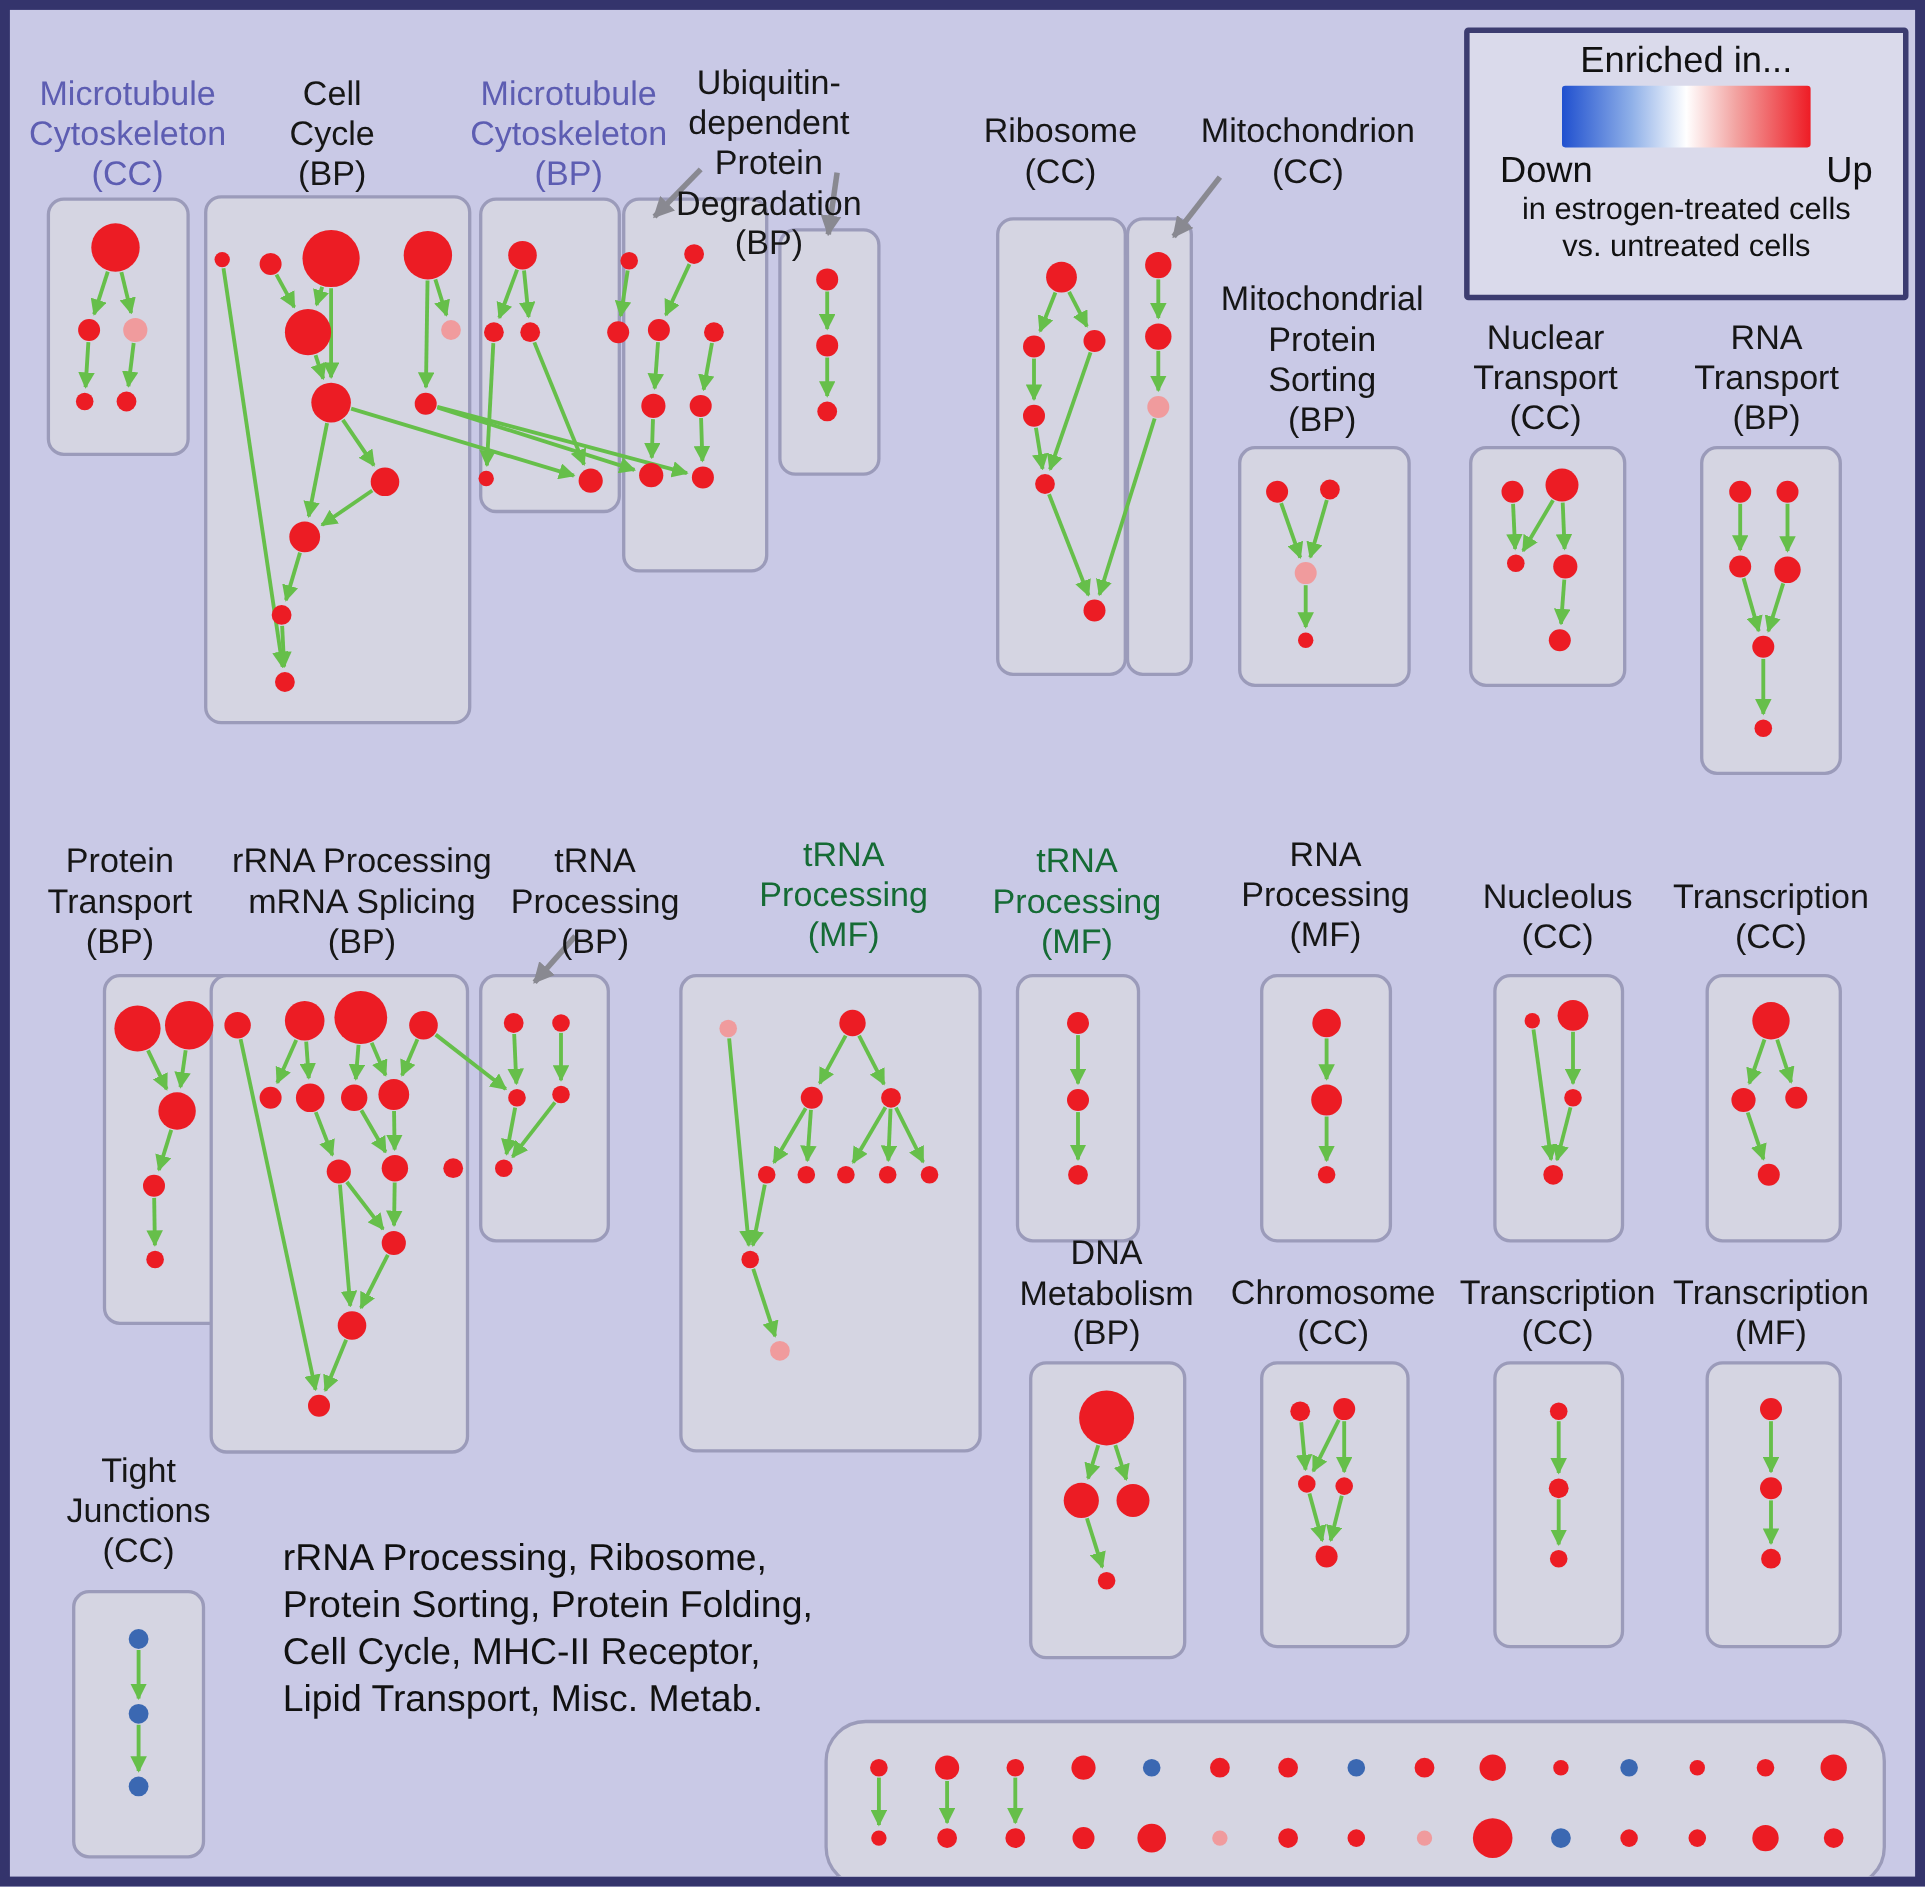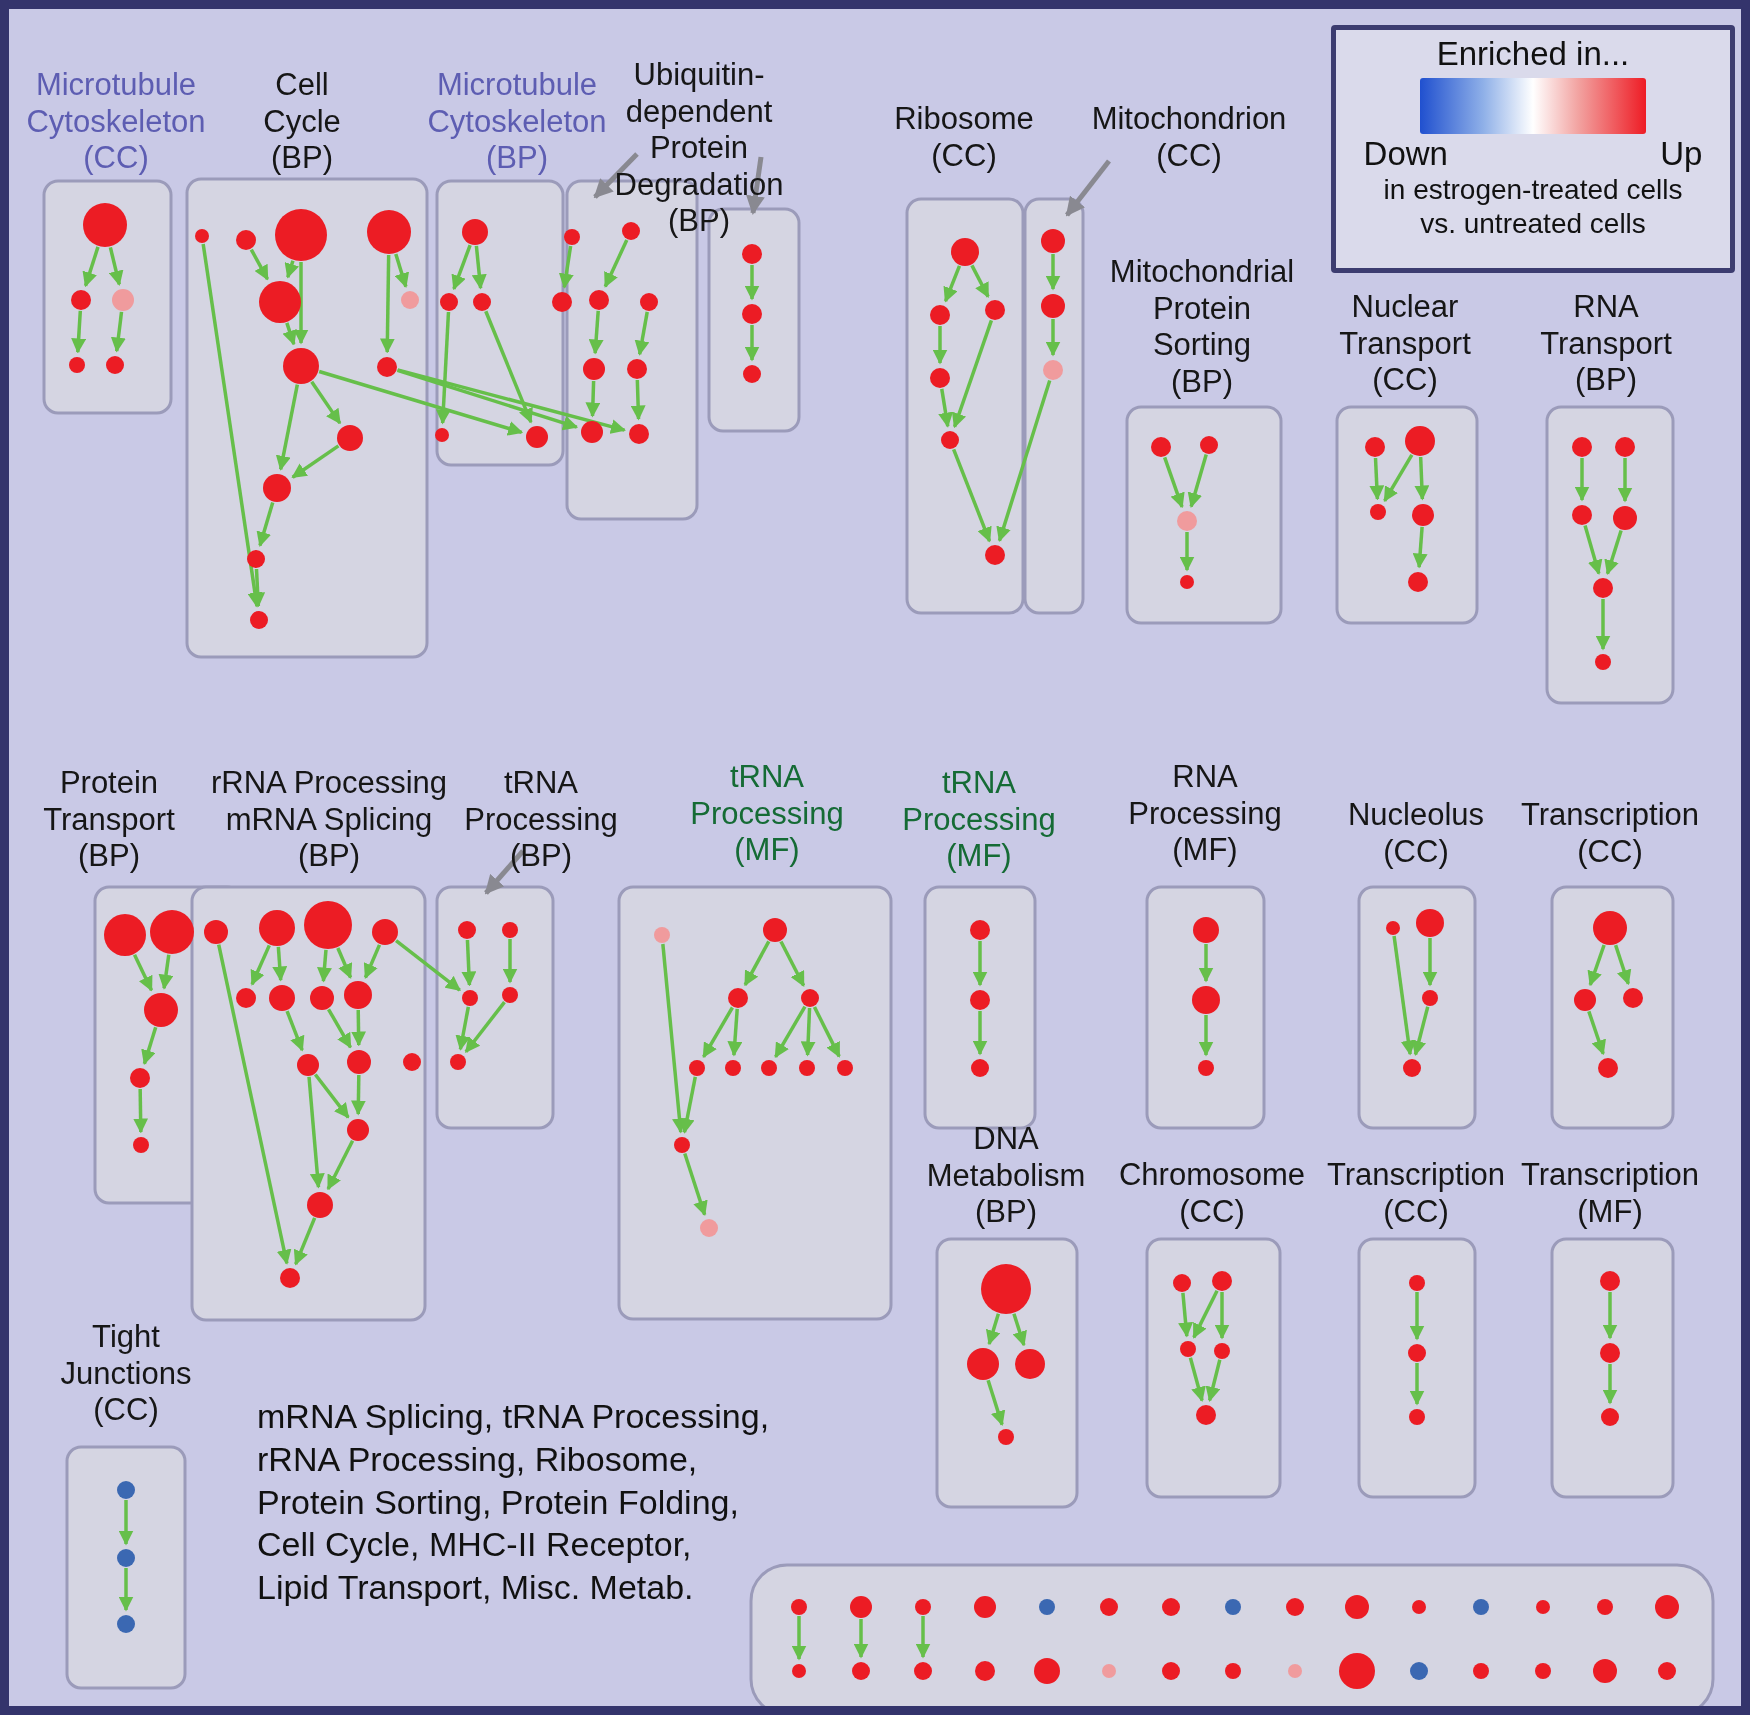--- a/index.html
+++ b/index.html
@@ -399,19 +399,18 @@
     <div class="legend-bar" style="background: linear-gradient(to right, rgb(32, 80, 207), rgb(143, 176, 232) 28%, rgb(255, 255, 255) 50%, rgb(242, 163, 161) 70%, rgb(238, 28, 37));"></div>
     <div class="legend-row">
       <span>Down</span>
       <span>Up</span>
     </div>
     <div class="legend-sub">in estrogen-treated cells</div>
     <div class="legend-sub">vs. untreated cells</div>
   </div>
 
   <div id="footer-note">
-      <div>mRNA Splicing, tRNA Processing,</div>
       <div>rRNA Processing, Ribosome,</div>
       <div>Protein Sorting, Protein Folding,</div>
       <div>Cell Cycle, MHC-II Receptor,</div>
       <div>Lipid Transport, Misc. Metab.</div>
     </div>
 </div>
 
 </body></html>

